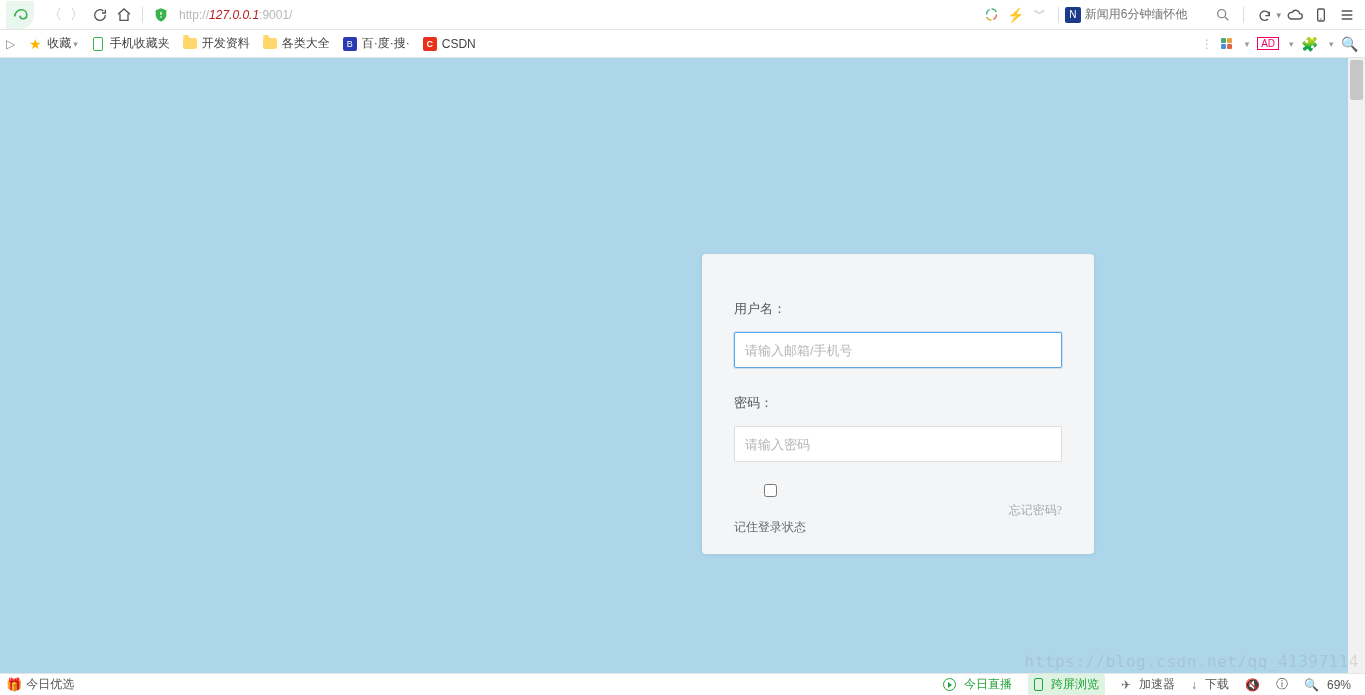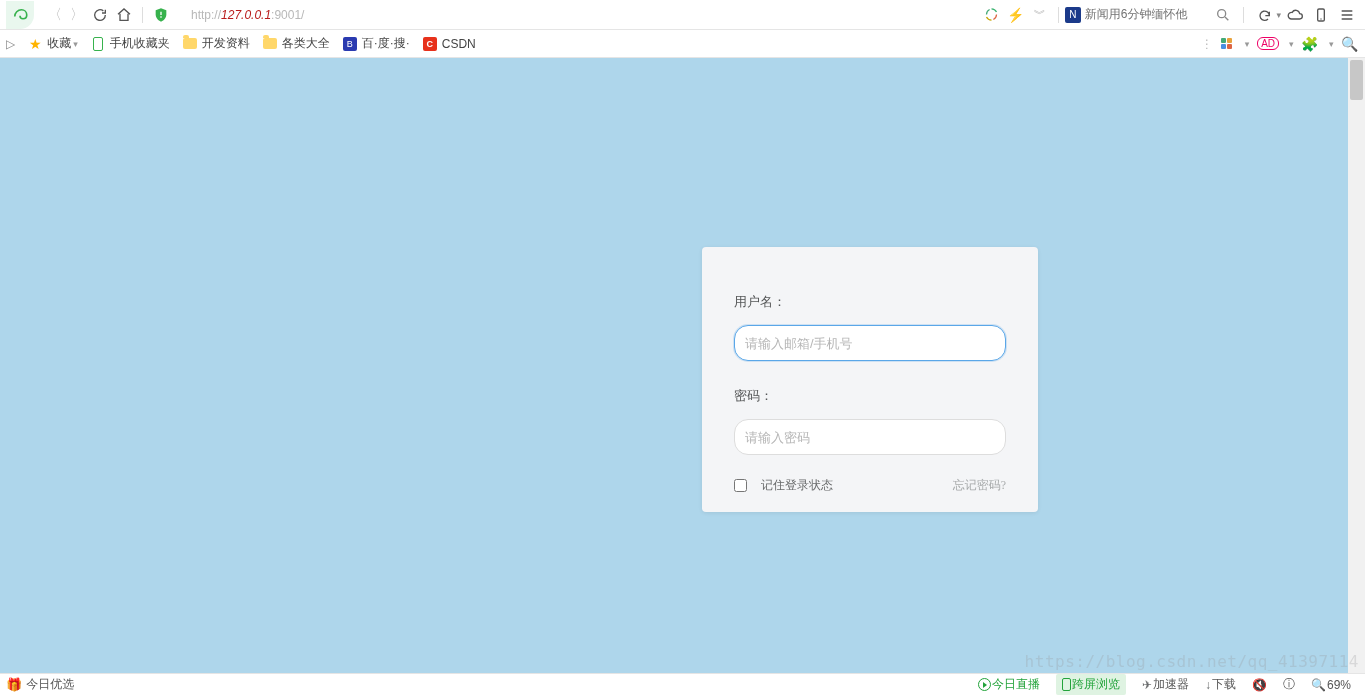--- a/index.html
+++ b/index.html
@@ -6,21 +6,21 @@
 html, body { width: 1365px; height: 695px; overflow: hidden; background: #fff; }
 
 
 .chrome-top { height: 30px; display: flex; align-items: center; padding: 0 6px; border-bottom: 1px solid #e5e5e5; font-size: 12px; color: #555; }
 .chrome-top .logo { width: 28px; height: 28px; border-radius: 0 0 14px 0; background: #e9f7ee; display: flex; align-items: center; justify-content: center; margin-right: 10px; }
 .chrome-top .logo svg { width: 18px; height: 18px; }
 .nav-arrow { width: 22px; text-align: center; color: #bbb; cursor: pointer; font-size: 14px; }
 .ico-btn { width: 24px; height: 24px; display: flex; align-items: center; justify-content: center; cursor: pointer; color: #555; }
 .ico-btn svg { width: 16px; height: 16px; }
 .shield { color: #37b24d; }
-.addr { flex: 0 0 auto; margin-left: 18px; color: #333; display: flex; align-items: center; }
+.addr { flex: 0 0 auto; margin-left: 6px; color: #333; display: flex; align-items: center; }
 .addr .dim { color: #b8b8b8; }
 .top-spacer { flex: 1; }
 .ext-ico { width: 18px; height: 18px; display: flex; align-items: center; justify-content: center; margin: 0 3px; }
 .bolt { color: #37b24d; font-size: 14px; }
 .divider { width: 1px; height: 16px; background: #ddd; margin: 0 6px; }
 .news-ico { width: 16px; height: 16px; background: #1b3a8a; color: #fff; font-size: 10px; display:flex;align-items:center;justify-content:center;border-radius:2px;}
 .news-text { color: #737373; margin-left: 4px; font-size: 12px; }
 .right-icons { display: flex; align-items: center; gap: 2px; margin-left: 10px; }
 .undo-caret { font-size: 9px; color:#888; margin-left:-2px; }
 
@@ -28,55 +28,55 @@
 .bookmarks { height: 28px; display: flex; align-items: center; padding: 0 6px; border-bottom: 1px solid #e5e5e5; font-size: 12px; color: #444; }
 .bm-item { display: flex; align-items: center; margin-right: 12px; cursor: pointer; }
 .bm-item .ficon { width: 16px; height: 16px; margin-right: 4px; display:flex;align-items:center;justify-content:center; }
 .folder { background: #ffd76a; border-radius: 2px; width:14px;height:11px; position:relative; }
 .folder::before{content:"";position:absolute;top:-3px;left:0;width:6px;height:3px;background:#ffd76a;border-radius:2px 2px 0 0;}
 .fav-star { color:#ffb400; font-size:14px; }
 .mobile-ico { border:1.5px solid #37b24d; width:10px; height:14px; border-radius:2px; }
 .baidu-ico { width:14px;height:14px;background:#2a3ab0;border-radius:2px;display:flex;align-items:center;justify-content:center;color:#fff;font-size:9px;}
 .csdn-ico { width:14px;height:14px;background:#e7311b;color:#fff;font-size:9px;font-weight:bold;display:flex;align-items:center;justify-content:center;border-radius:2px;}
 .bm-right { margin-left:auto; display:flex; align-items:center; gap:8px; }
-.ad-box { border:1px solid #e06; color:#e06; font-size:10px; padding:0 3px; border-radius:6px;}
+.ad-box { border:1px solid #e06; color:#e06; font-size:10px; padding:0 3px; border-radius:0;}
 .apps-ico span{display:inline-block;width:5px;height:5px;margin:0.5px;border-radius:1px;}
 .apps-ico{width:14px;display:flex;flex-wrap:wrap;}
 .caret{font-size:9px;color:#999;margin-left:2px;}
 .puzzle{color:#e8a23c;font-size:14px;}
 .magnify{color:#6aa5c7;font-size:14px;}
 
 
 .viewport { position: relative; height: 615px; background: #aed6eb; overflow: hidden; }
 .scrollbar-track { position:absolute; right:0; top:0; width:17px; height:100%; background:#f1f1f1; }
 .scrollbar-thumb { position:absolute; right:2px; top:2px; width:13px; height:40px; background:#c7c7c7; border-radius:2px; }
 
-.login-card { position: absolute; left: 702px; top: 189px; width: 336px; background: #f4f5f7; border-radius: 4px; box-shadow: 0 1px 4px rgba(0,0,0,0.08);}
+.login-card { position: absolute; left: 702px; top: 196px; width: 392px; background: #f4f5f7; border-radius: 4px; box-shadow: 0 1px 4px rgba(0,0,0,0.08);}
 .card-body { padding: 46px 32px 18px 32px; }
 .fld-label { font-size: 13px; color: #545657; margin-bottom: 14px; }
-.fld-input { width: 100%; height: 36px; border: 1px solid #ddd; background:#fff; border-radius: 14px; padding: 0 10px; font-size: 13px; color:#333; outline:none; }
+.fld-input { width: 100%; height: 36px; border: 1px solid #ddd; background:#fff; border-radius: 2px; padding: 0 10px; font-size: 13px; color:#333; outline:none; }
 .fld-input.focused { border: 1px solid #5aa7e8; box-shadow: 0 0 0 1px rgba(90,167,232,0.25);}
 .fld-input::placeholder { color: #b6b6b6; }
 .gap26 { height: 26px; }
 .row-opts { display:flex; align-items:center; justify-content:space-between; margin-top: 22px; font-size:12px; }
-.chk { display:flex; align-items:center; gap:14px; color:#6a6c6d; cursor:pointer;}
+.chk { display:flex; align-items:center; gap:22px; color:#6a6c6d; cursor:pointer;flex-direction:column;}
 .chk input { width:13px; height:13px; }
 .forgot { color:#a7aaab; cursor:pointer;font-family:Liberation Serif, serif; }
 .card-footer { border-top:1px solid #e7e8ea; padding: 26px 32px 30px 32px; display:flex; align-items:center; justify-content:space-between;}
 .register { color:#9da0a2; font-size:13px; cursor:pointer; }
 .login-btn { width:118px; height:38px; border:none; border-radius:19px; background:#e8e9eb; color:#8f9294; font-size:14px; cursor:pointer; }
 
 .watermark { position:absolute; right:6px; bottom:2px; color:rgba(150,150,155,0.28); font-size:16px; font-family:monospace; letter-spacing:0.5px; pointer-events:none;}
 
 
 .statusbar { height:22px; border-top:1px solid #e5e5e5; display:flex; align-items:center; font-size:12px; color:#555; padding:0 6px;}
 .sb-left { display:flex; align-items:center; gap:4px; }
 .gift{color:#ff7d3c;font-size:13px;}
 .sb-spacer{flex:1;}
-.sb-item{display:flex;align-items:center;gap:1px;margin:0 8px;cursor:pointer;}
+.sb-item{display:flex;align-items:center;gap:8px;margin:0 8px;cursor:pointer;}
 .green{color:#22a33a;}
 .sb-item.active{background:#dff3e2;padding:2px 6px;border-radius:2px;}
 .circle-play{width:13px;height:13px;border:1.5px solid #22a33a;border-radius:50%;display:flex;align-items:center;justify-content:center;}
 .circle-play::after{content:"";border-left:4px solid #22a33a;border-top:3px solid transparent;border-bottom:3px solid transparent;margin-left:1px;}
 .mobile-sm{border:1.5px solid #22a33a;width:9px;height:13px;border-radius:2px;}
 .rocket{color:#6a6c6d;}
 .dl{color:#6a6c6d;}
 .mute{color:#6a6c6d;}
 .zoom{color:#6a6c6d;}
 </style>

